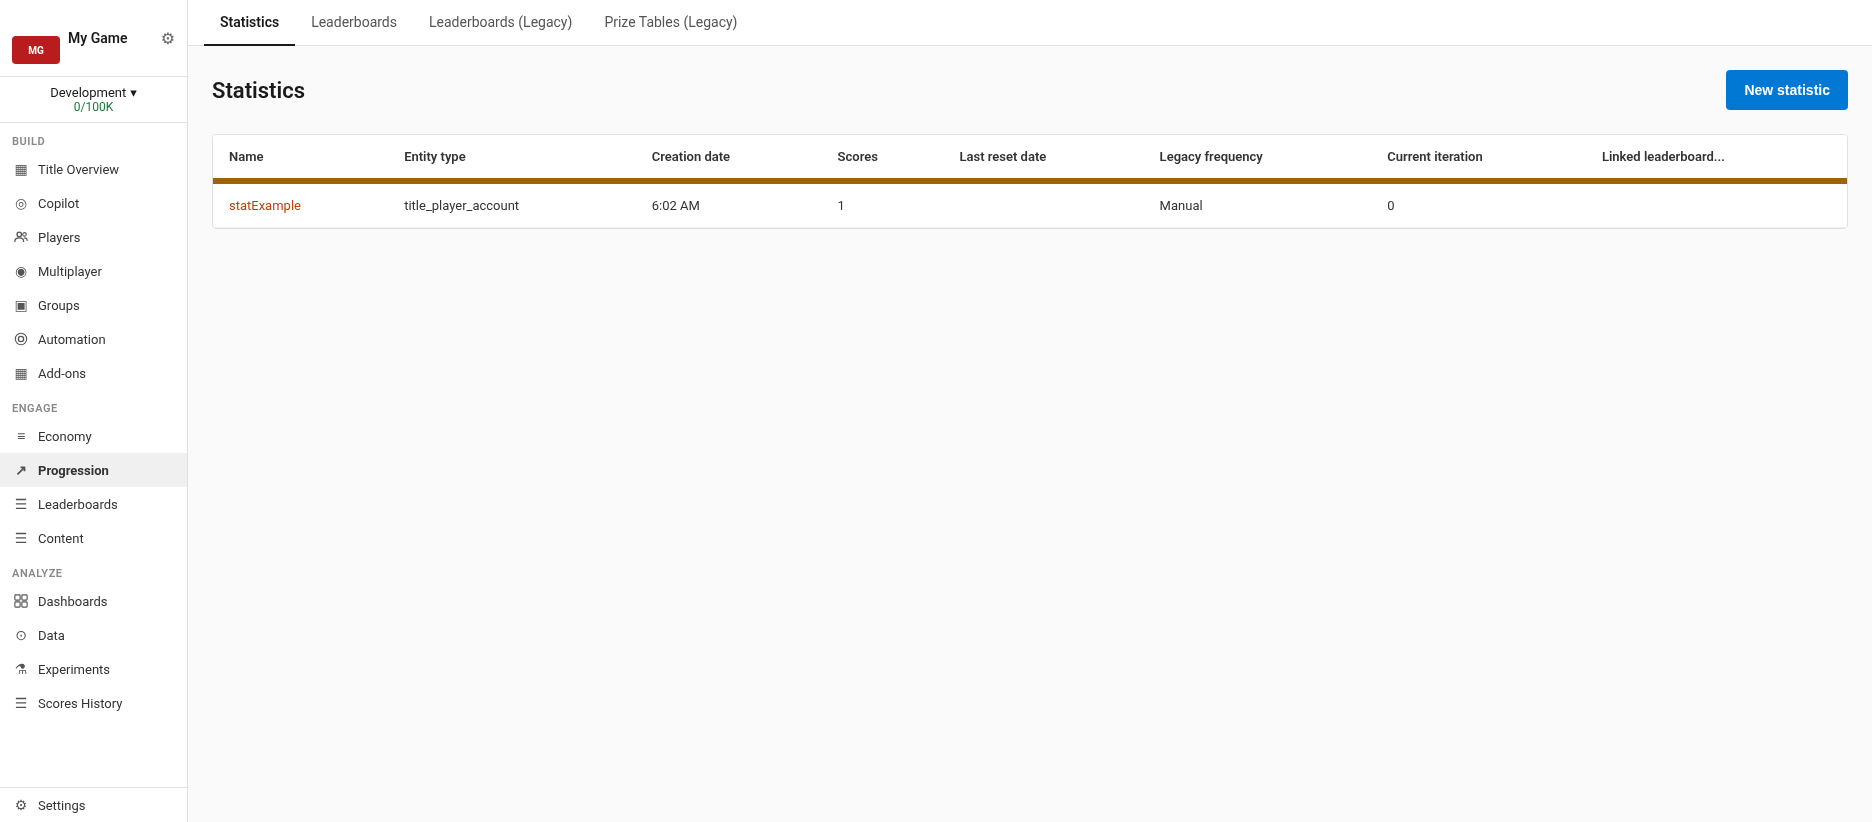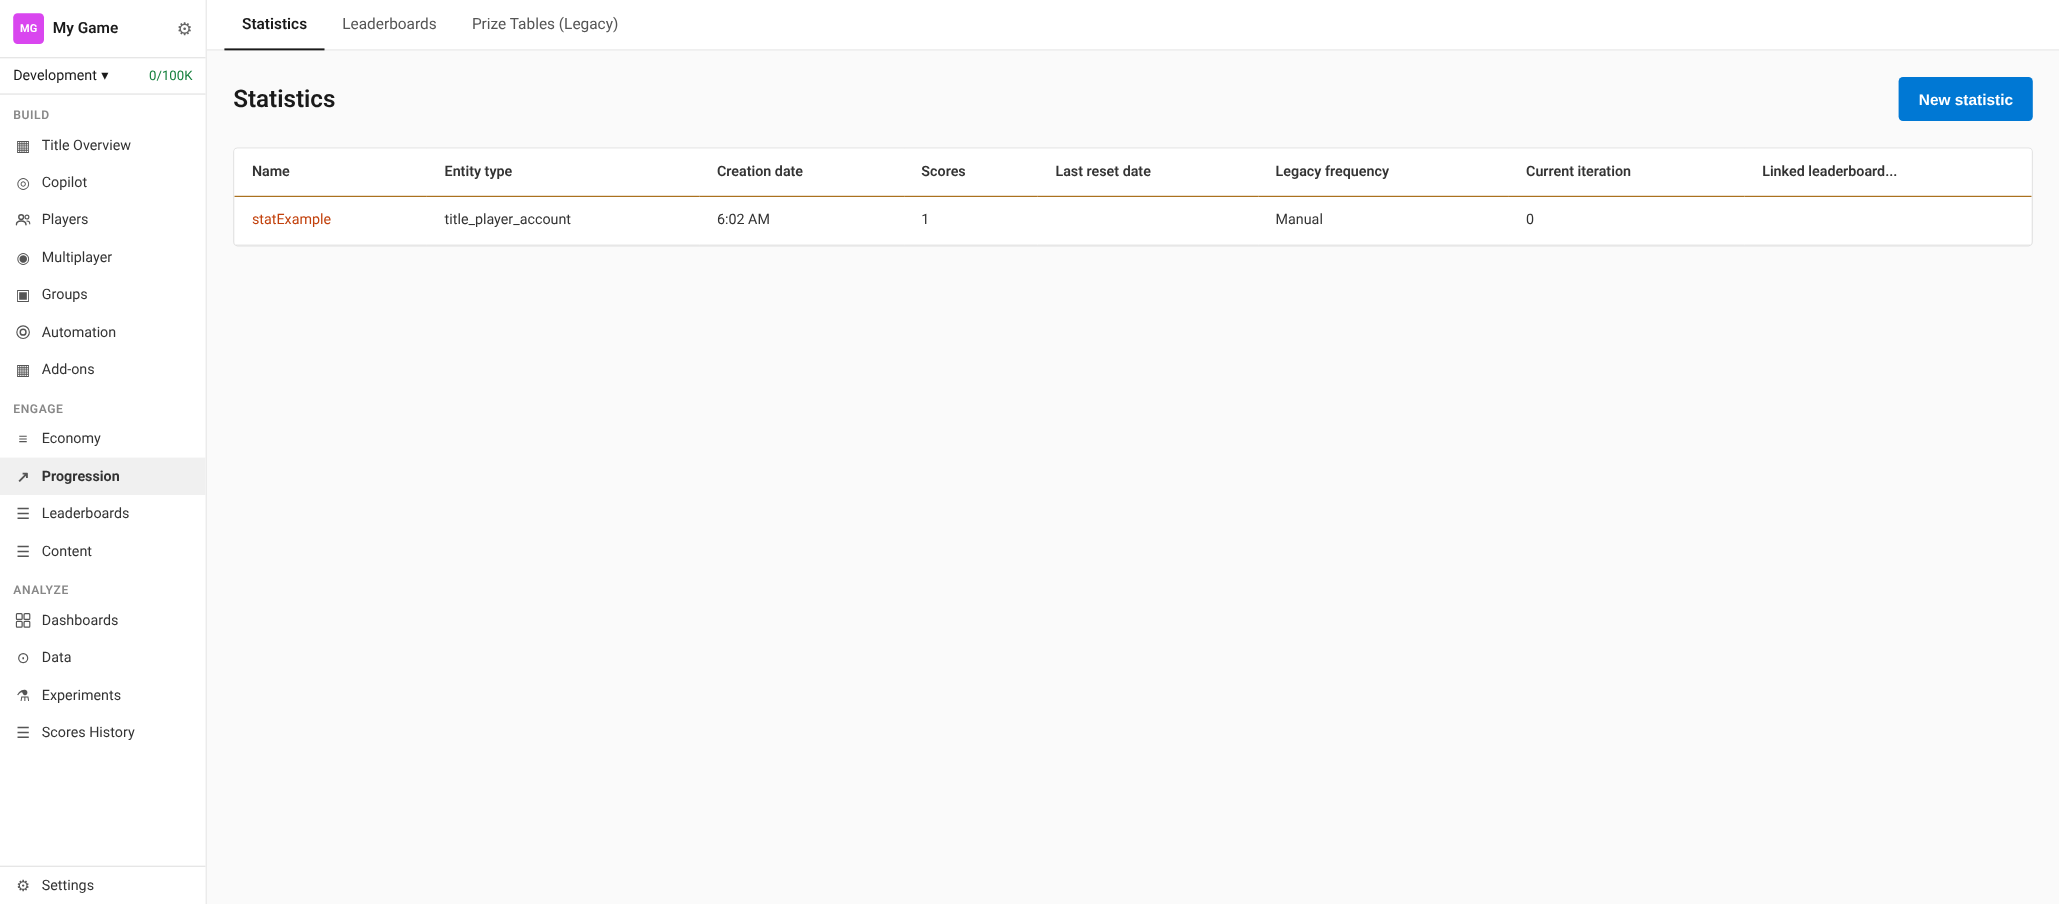--- a/index.html
+++ b/index.html
@@ -22,48 +22,50 @@
       justify-content: space-between;
       padding: 12px 12px;
       border-bottom: 1px solid #e0e0e0;
     }
     .sidebar-logo-area {
       display: flex;
       align-items: center;
       gap: 8px;
     }
     .logo-icon {
-      width: 28px;
+      width: 48px;
       height: 28px;
-      background: #d946ef;
+      background: #b91c1c;
       border-radius: 4px;
       display: flex;
       align-items: center;
       justify-content: center;
       color: white;
       font-size: 10px;
       font-weight: bold;
+      margin-top: 24px;
     }
     .app-title {
       font-weight: 600;
       font-size: 14px;
     }
     .gear-icon-btn {
       cursor: pointer;
       color: #666;
       font-size: 16px;
     }
     .env-selector {
       display: flex;
       align-items: center;
       justify-content: space-between;
       padding: 8px 12px;
       border-bottom: 1px solid #e0e0e0;
       font-size: 13px;
       cursor: pointer;
+      flex-direction: column;
     }
     .env-left {
       display: flex;
       align-items: center;
       gap: 4px;
     }
     .env-count {
       font-size: 12px;
       color: #15803d;
     }
@@ -164,21 +166,21 @@
       background: #fff;
       border: 1px solid #e0e0e0;
       border-radius: 4px;
       overflow: hidden;
     }
     table {
       width: 100%;
       border-collapse: collapse;
     }
     thead tr {
-      border-bottom: 1px solid #a16207;
+      border-bottom: 6px solid #a16207;
     }
     th {
       text-align: left;
       padding: 14px 16px;
       font-size: 13px;
       font-weight: 600;
       color: #333;
       background: #fff;
       white-space: nowrap;
     }
@@ -307,20 +309,21 @@
     <span class="sidebar-item-icon">⚙</span>
     <span>Settings</span>
   </div>
 </nav>
 
 <div class="main">
 
   <div class="top-tabs">
     <div class="tab active">Statistics</div>
     <div class="tab">Leaderboards</div>
+    <div class="tab">Leaderboards (Legacy)</div>
     <div class="tab">Prize Tables (Legacy)</div>
   </div>
 
   <div class="page-content">
     <div class="page-header">
       <h1 class="page-title">Statistics</h1>
       <button class="new-statistic-btn">New statistic</button>
     </div>
 
     <div class="table-container">

